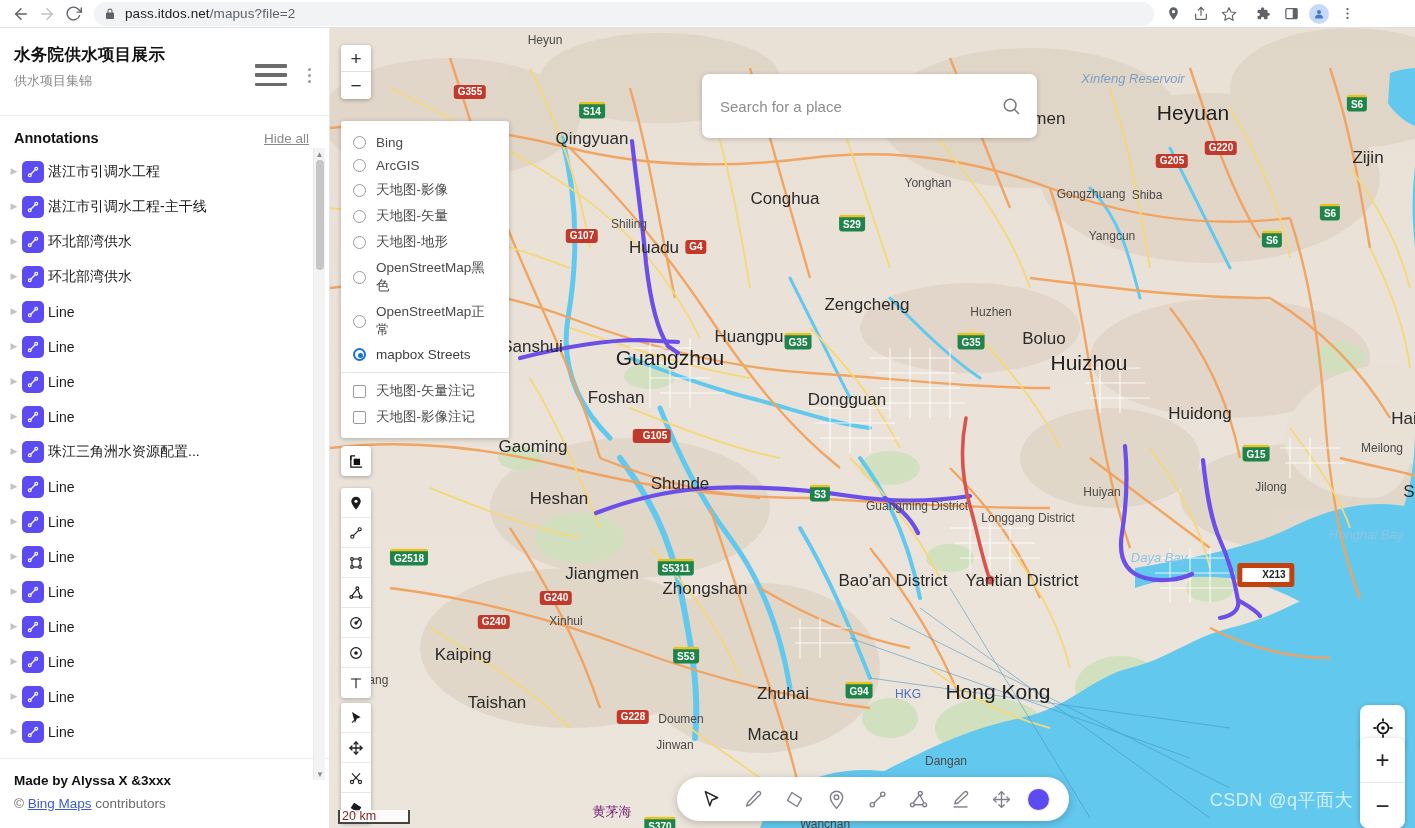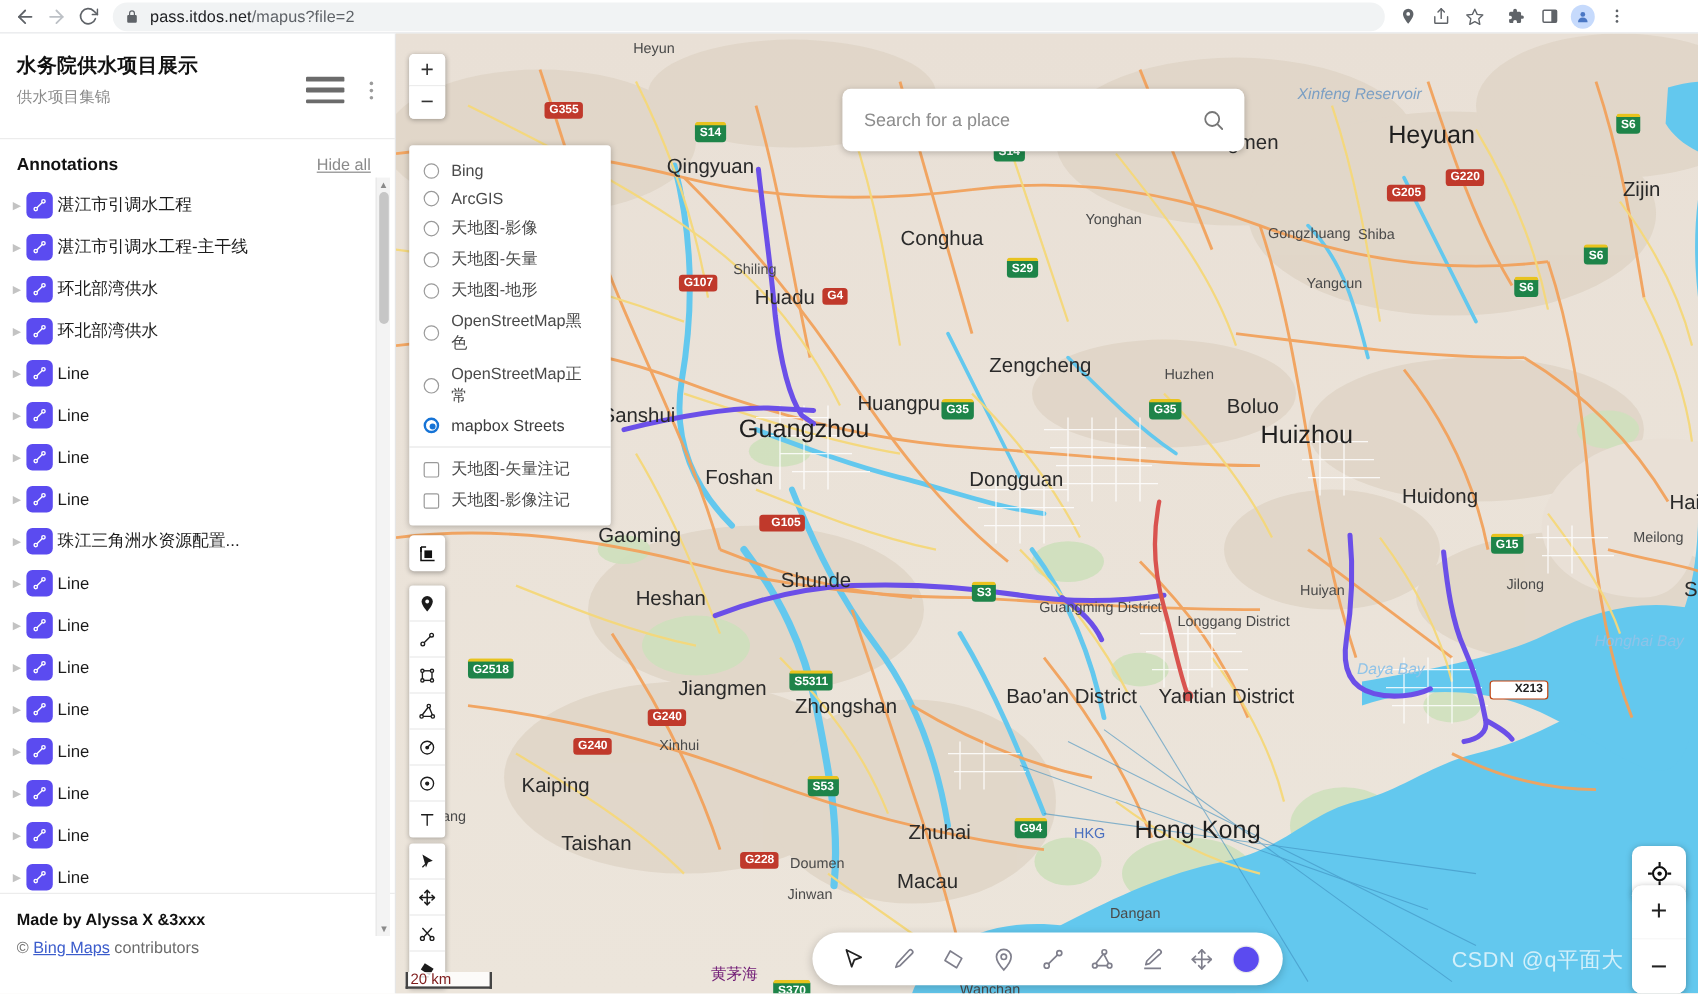--- a/index.html
+++ b/index.html
@@ -133,40 +133,40 @@
     color:#8a8a8a; font-size: 8px;
   }
   #side-scroll .sb-thumb {
     position:absolute; top: 12px; left:2px; width: 8px; height: 110px;
     background:#c6c6c6; border-radius:4px;
   }
 
   #sidebar-footer {
     border-top: 1px solid #ececec;
     padding: 14px 14px 12px 14px;
-    height: 84px; flex: none;
+    height: 70px; flex: none;
   }
   #made-by { font-size: 13.5px; font-weight:bold; color:#111; margin-bottom:8px;}
   #attrib { font-size: 13.5px; color:#6b6b6b; }
   #attrib a { color:#3b5ccc; text-decoration: underline; }
 
   
   #map {
     position: relative;
     width: 1085px; height: 800px;
     overflow: hidden;
     background: #ece5dd;
     flex: none;
   }
   #map-canvas { position:absolute; inset:0; }
 
   
   #search-box {
     position:absolute; left: 372px; top: 46px;
-    width: 335px; height: 52px;
+    width: 335px; height: 64px;
     background:#fff; border-radius: 7px;
     box-shadow: 0 1px 5px rgba(0,0,0,.22);
     display:flex; align-items:center; padding: 0 16px;
     z-index: 40;
   }
   #search-input {
     border:none; outline:none; flex:1;
     font-size: 15px; color:#333;
     font-family: "Liberation Sans", sans-serif;
     background: transparent;
@@ -328,21 +328,21 @@
   .mlabel.hkg   { font-size: 12px; color:#4a6fbf; }
 
   .shield {
     position:absolute; z-index: 14; transform: translate(-50%,-50%);
     font-size: 10px; font-weight:bold; color:#fff;
     padding: 1px 4px; border-radius: 3px; line-height: 12px;
     font-family:"Liberation Sans",sans-serif; white-space:nowrap;
   }
   .shield.g { background:#c0392b; }
   .shield.s { background:#1e8449; border-top: 3px solid #e8c31e; }
-  .shield.x { background:#fff; color:#222; border:1px solid #c2410c;padding-left:20px; }
+  .shield.x { background:#fff; color:#222; border:5px solid #c2410c;padding-left:20px; }
 </style>
 </head>
 <body>
 
 <div id="browser-bar">
   <div class="nav-btn">
     <svg width="18" height="18" viewBox="0 0 24 24" fill="none" stroke="currentColor" stroke-width="2" stroke-linecap="round" stroke-linejoin="round">
         <line x1="19" y1="12" x2="5" y2="12"></line>
         <polyline points="12 19 5 12 12 5"></polyline>
       </svg>

